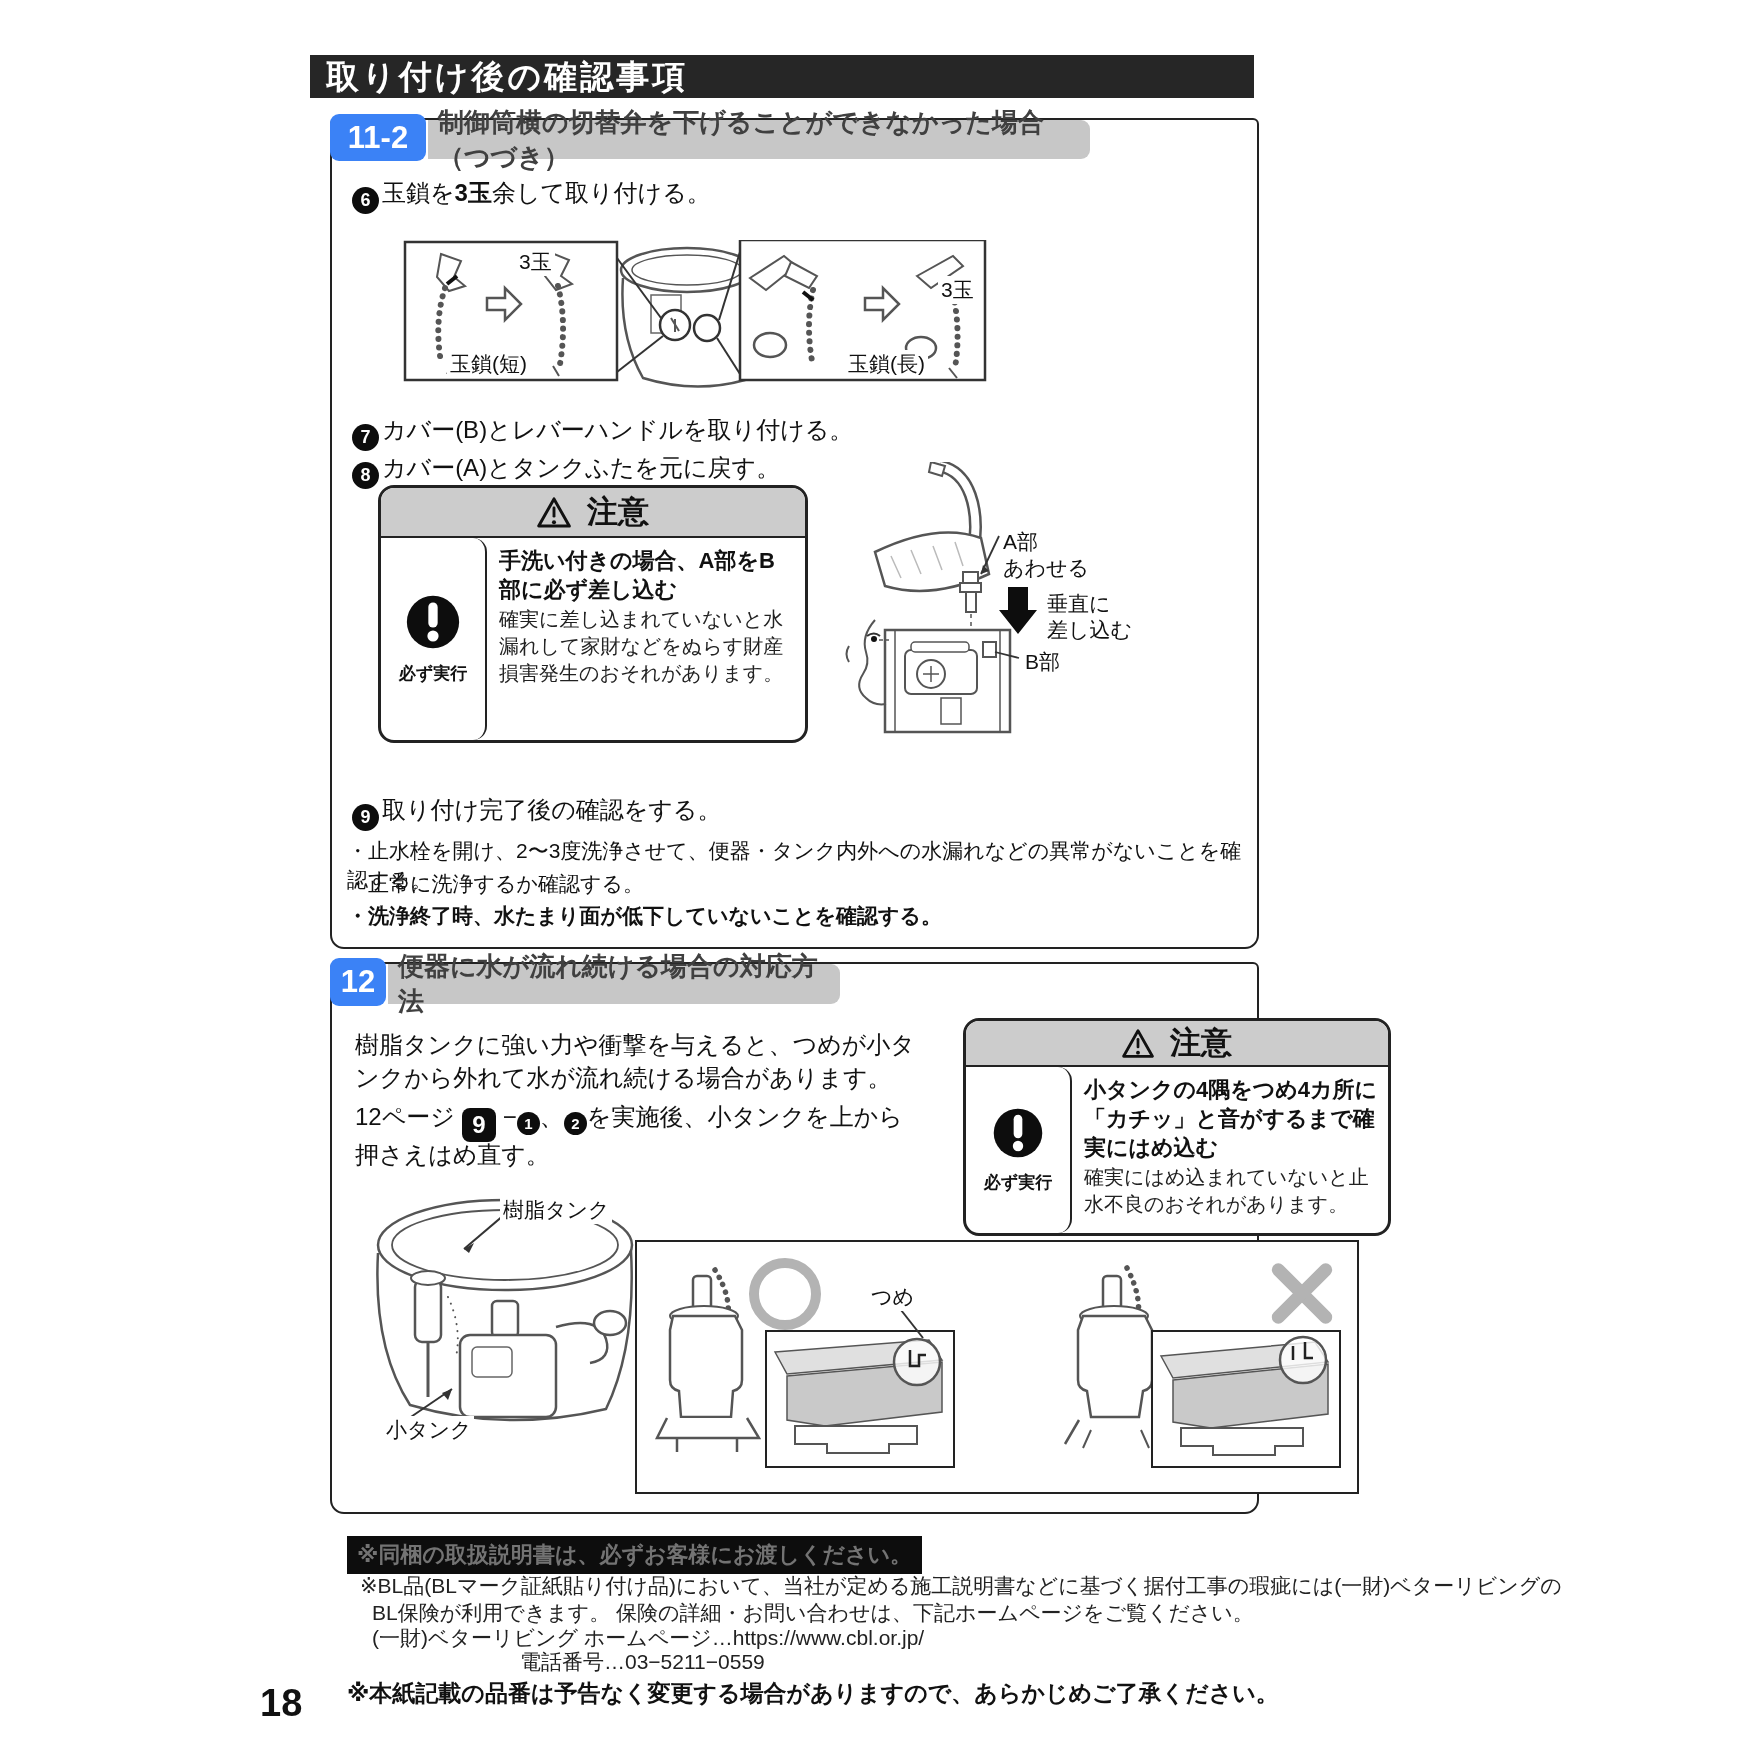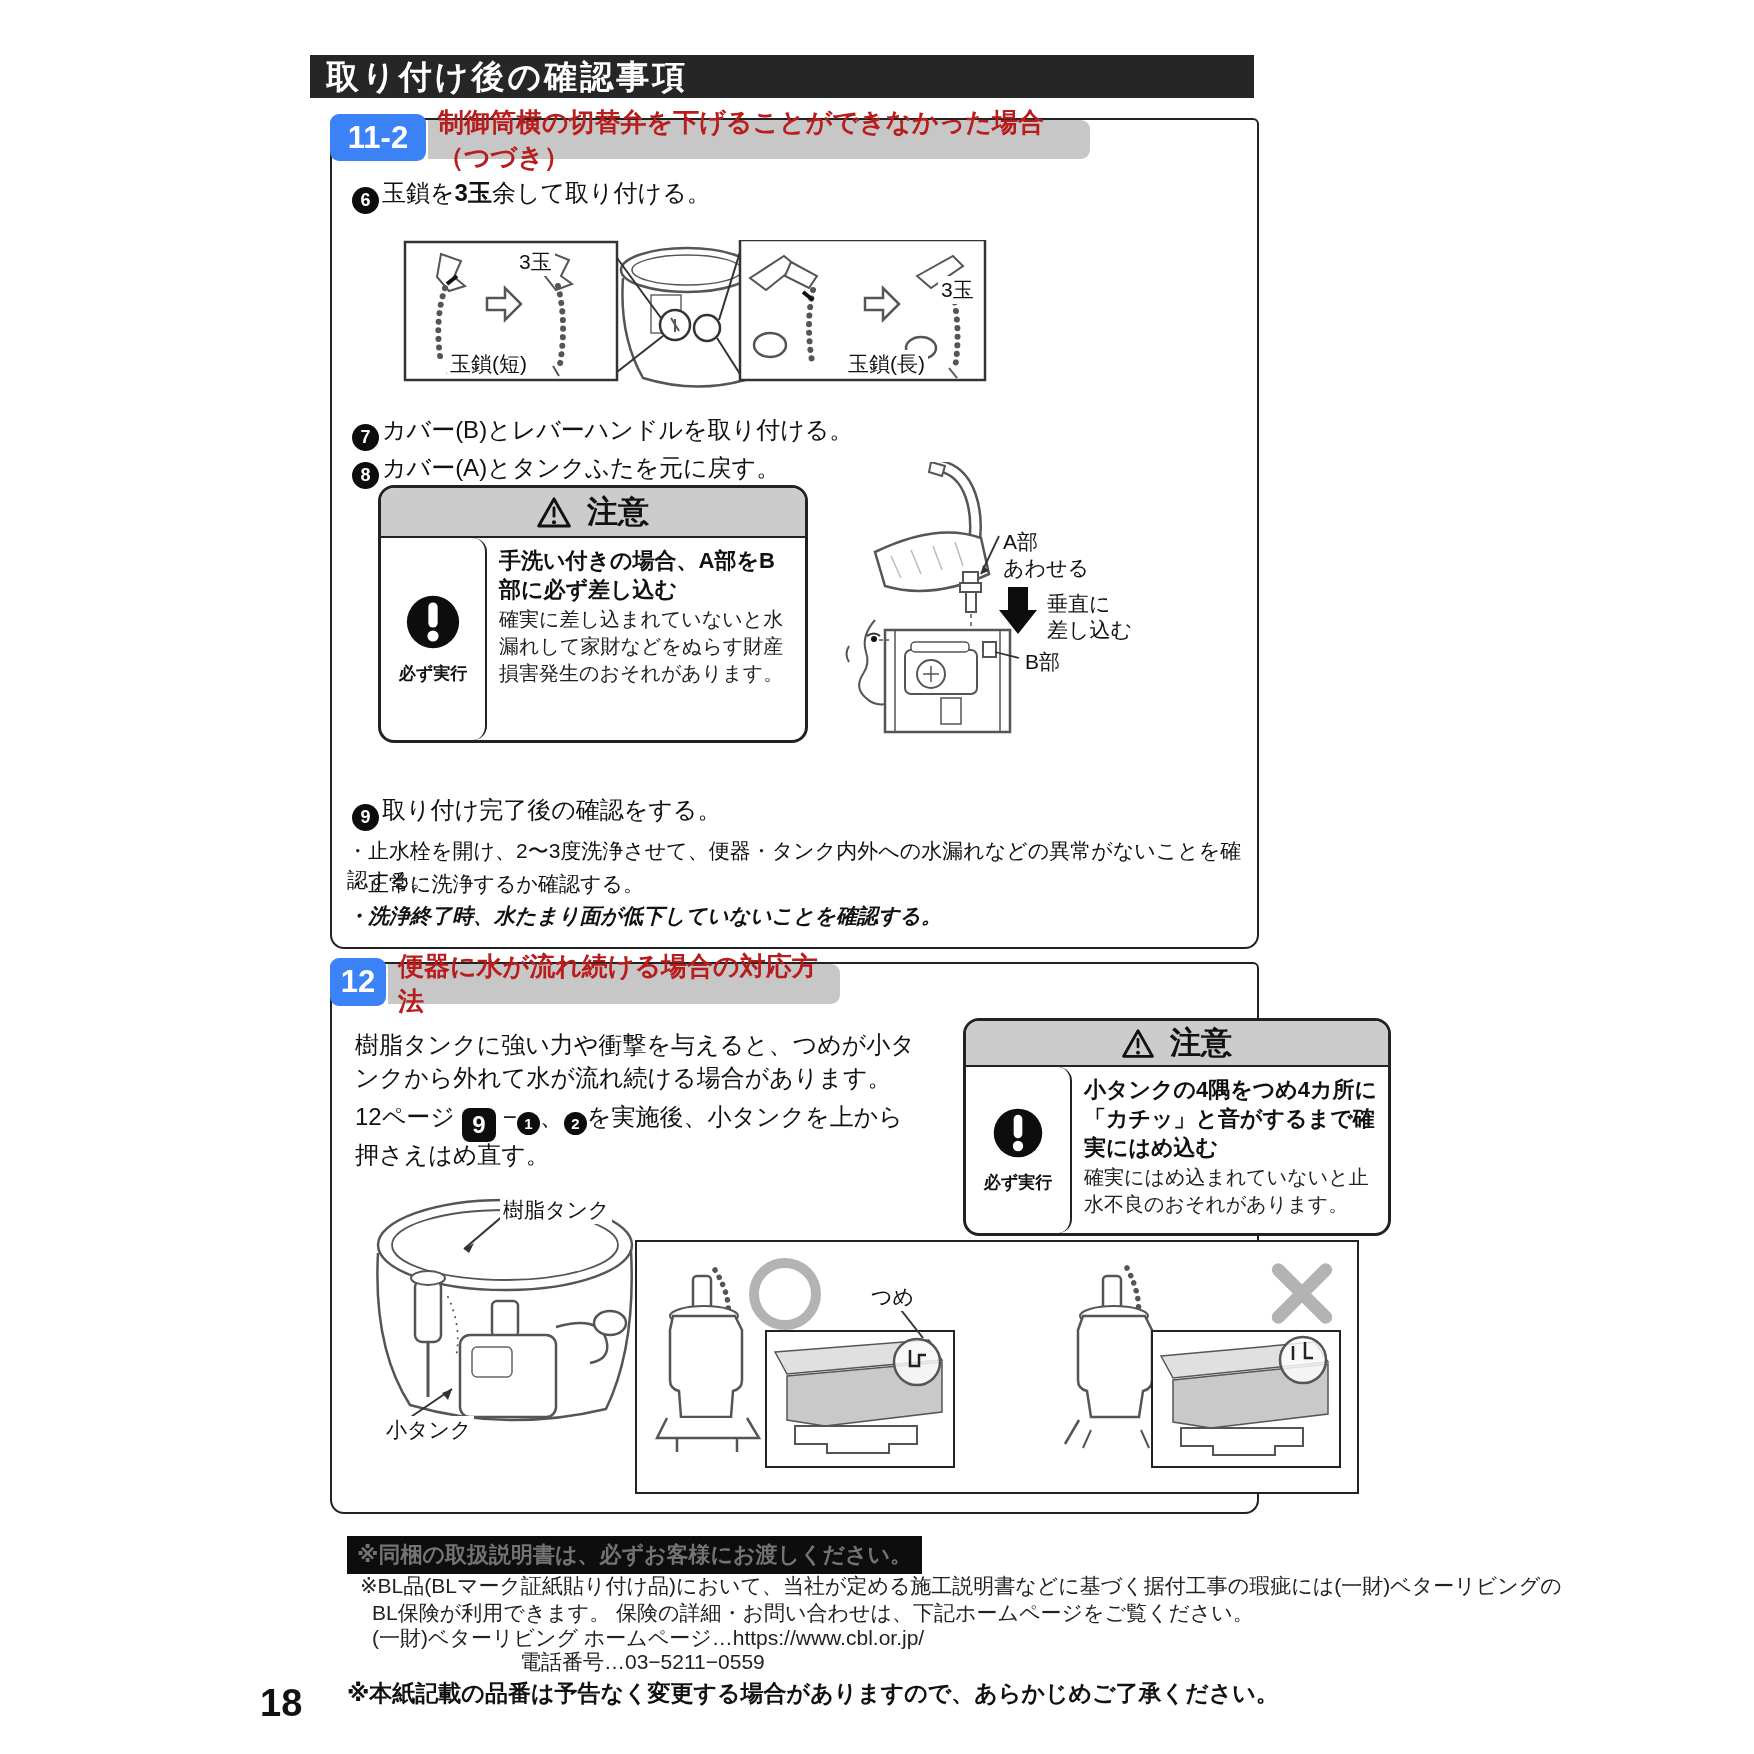--- a/index.html
+++ b/index.html
@@ -8,21 +8,21 @@
   .abs{position:absolute;}
 
   
   .hdrbar{left:310px;top:55px;width:944px;height:43px;background:#262626;color:#fff;
           font-size:33px;font-weight:bold;line-height:43px;padding-left:16px;letter-spacing:3px;box-sizing:border-box;}
 
   
   .secbox{border:2.5px solid #222;border-radius:6px 6px 14px 14px;background:#fff;}
   .numbadge{background:#3b82f6;color:#fff;font-weight:bold;border-radius:9px;
             display:flex;align-items:center;justify-content:center;z-index:4;}
-  .titlebar{background:#c7c7c7;font-weight:bold;color:#b91c1c;display:flex;align-items:center;
+  .titlebar{background:#c7c7c7;font-weight:bold;color:#404040;display:flex;align-items:center;
             padding-left:10px;border-radius:0 9px 9px 0;z-index:3;box-sizing:border-box;}
 
   .step{font-size:24px;line-height:30px;white-space:nowrap;}
   .cn{display:inline-flex;width:27px;height:27px;border-radius:50%;background:#0d0d0d;color:#fff;
       font-weight:bold;font-size:18px;align-items:center;justify-content:center;margin-right:3px;
       vertical-align:-5px;}
   .cn-s{display:inline-flex;width:23px;height:23px;border-radius:50%;background:#0d0d0d;color:#fff;
       font-weight:bold;font-size:15px;align-items:center;justify-content:center;vertical-align:-4px;}
   .sqref{display:inline-flex;width:34px;height:34px;border-radius:8px;background:#0d0d0d;color:#fff;
       font-weight:bold;font-size:24px;align-items:center;justify-content:center;margin:0 7px;vertical-align:-8px;}
@@ -194,21 +194,21 @@
   <div class="abs figlabel" style="left:1000px;top:554px;">あわせる</div>
   <div class="abs figlabel" style="left:1044px;top:590px;">垂直に</div>
   <div class="abs figlabel" style="left:1044px;top:616px;">差し込む</div>
   <div class="abs figlabel" style="left:1022px;top:648px;">B部</div>
 
   <div class="abs step" style="left:352px;top:795px;">
     <span class="cn">9</span><span>取り付け完了後の確認をする。</span>
   </div>
   <div class="abs bullet" style="left:347px;top:836px;">・止水栓を開け、2〜3度洗浄させて、便器・タンク内外への水漏れなどの異常がないことを確認する。</div>
   <div class="abs bullet" style="left:347px;top:869px;">・正常に洗浄するか確認する。</div>
-  <div class="abs bullet b" style="left:347px;top:901px;font-style:italic;">・洗浄終了時、水たまり面が低下していないことを確認する。</div>
+  <div class="abs bullet b" style="left:347px;top:901px;">・洗浄終了時、水たまり面が低下していないことを確認する。</div>
 
   <div class="abs secbox" style="left:330px;top:962px;width:925px;height:548px;"></div>
   <div class="abs numbadge" style="left:330px;top:958px;width:56px;height:48px;font-size:31px;">12</div>
   <div class="abs titlebar" style="left:388px;top:964px;width:452px;height:40px;font-size:26px;">便器に水が流れ続ける場合の対応方法</div>
 
   <div class="abs para" style="left:355px;top:1028px;">樹脂タンクに強い力や衝撃を与えると、つめが小タ</div>
   <div class="abs para" style="left:355px;top:1061px;">ンクから外れて水が流れ続ける場合があります。</div>
 
   <div class="abs para" style="left:355px;top:1100px;">
     <span>12ページ</span><span class="sqref">9</span><span>−</span><span class="cn-s">1</span><span>、</span><span class="cn-s">2</span><span>を実施後、小タンクを上から</span>

